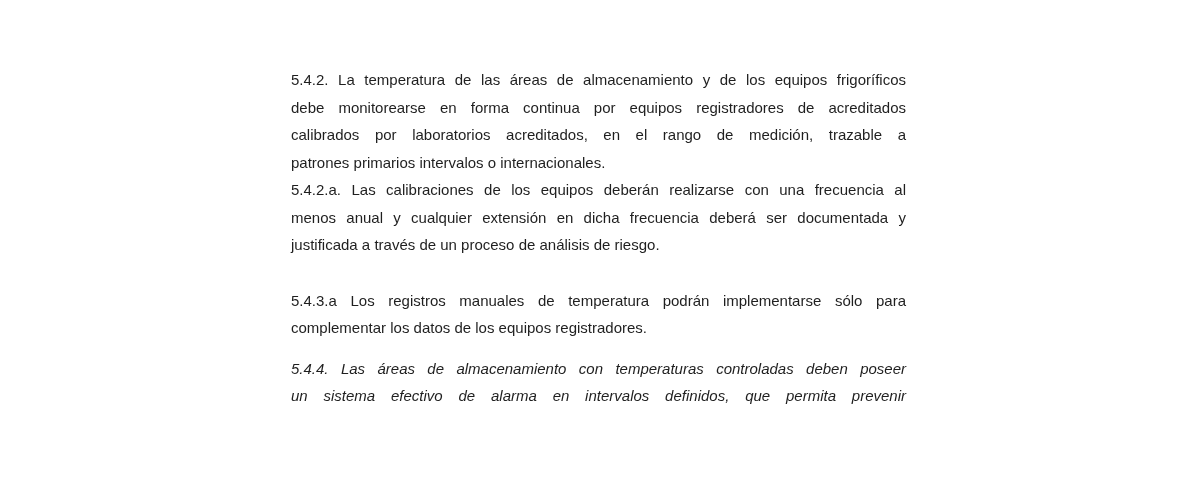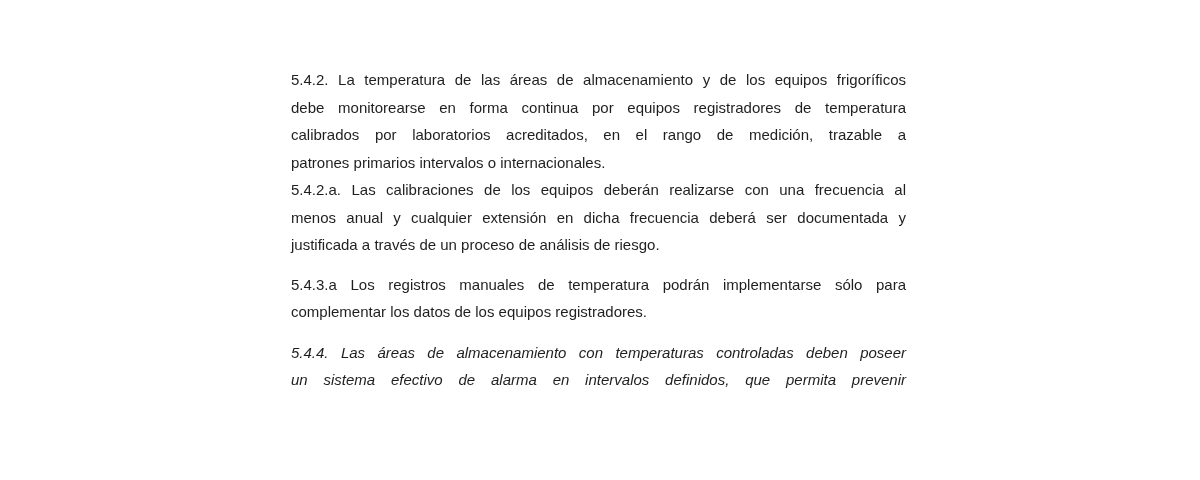--- a/index.html
+++ b/index.html
@@ -25,21 +25,21 @@
     left: 291px;
     top: 66px;
     width: 615px;
     font-size: 15px;
     color: #1f1f1f;
   }
   .para {
     margin: 0;
     padding: 0;
   }
-  .para.gap-before { margin-top: 12px; }
+  .para.gap-before { margin-top: 28px; }
   .para.gap-before-sm { margin-top: 13px; font-style: italic; }
   .line {
     display: block;
     line-height: 27.5px;
     text-align: justify;
     text-align-last: justify;
   }
   .line.last-line {
     text-align-last: left;
   }
@@ -57,21 +57,21 @@
 </style>
 </head>
 <body>
 
 <main class="page">
 
   <section class="text-column">
 
     <p class="para">
       <span class="line">5.4.2. La temperatura de las áreas de almacenamiento y de los equipos frigoríficos</span>
-      <span class="line">debe monitorearse en forma continua por equipos registradores de temperatura</span>
+      <span class="line">debe monitorearse en forma continua por equipos registradores de acreditados</span>
       <span class="line">calibrados por laboratorios acreditados, en el rango de medición, trazable a</span>
       <span class="line last-line">patrones primarios intervalos o internacionales.</span>
     </p>
 
     <p class="para">
       <span class="line">5.4.2.a. Las calibraciones de los equipos deberán realizarse con una frecuencia al</span>
       <span class="line">menos anual y cualquier extensión en dicha frecuencia deberá ser documentada y</span>
       <span class="line last-line">justificada a través de un proceso de análisis de riesgo.</span>
     </p>
 

